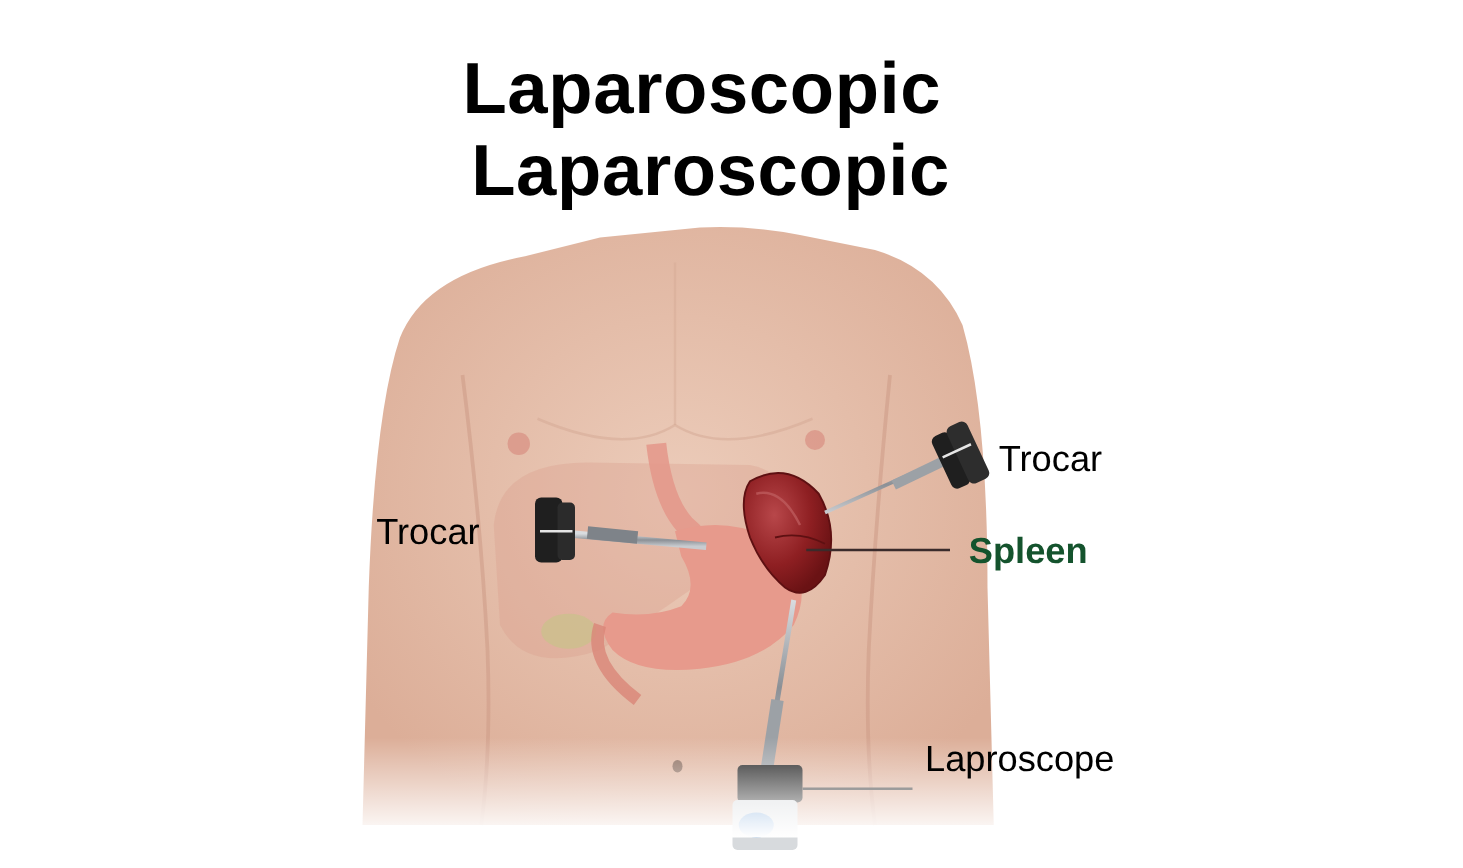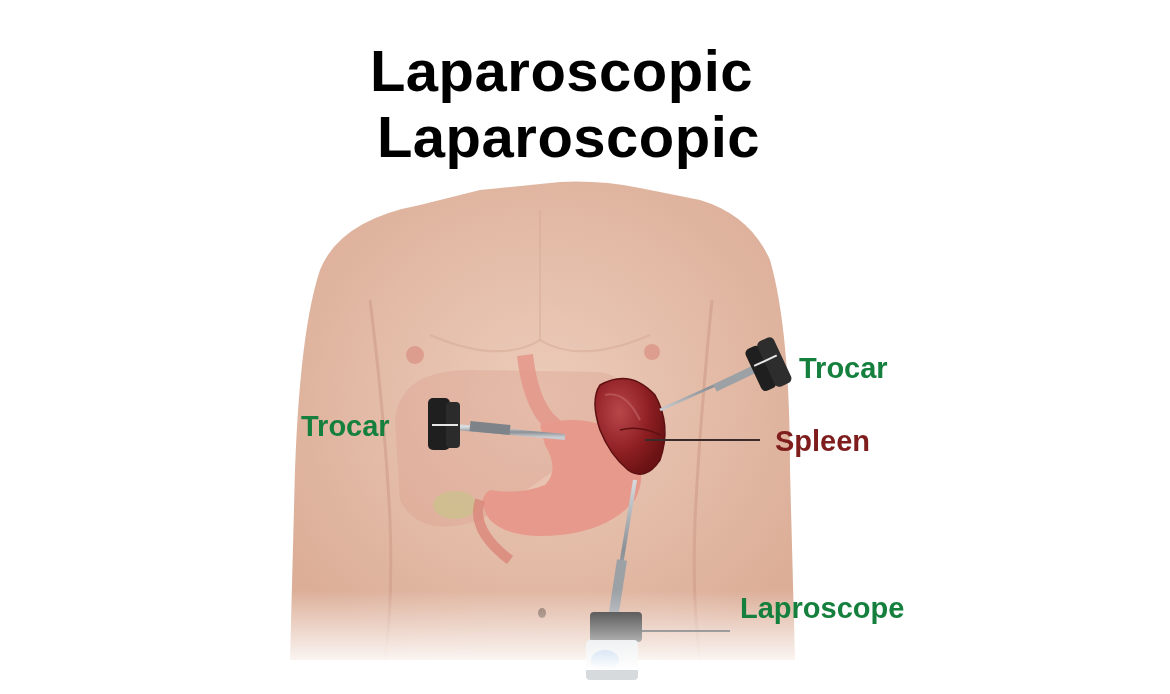--- a/index.html
+++ b/index.html
@@ -6,24 +6,24 @@
   body { width: 1170px; height: 694px; overflow: hidden; position: relative; font-family: "Liberation Sans", sans-serif; }
   .title {
     position: absolute; left: 0; top: 38px; width: 1123px; text-align: center;
     font-family: "Liberation Sans", sans-serif; font-weight: bold; font-size: 58px;
     line-height: 66px; color: #000; letter-spacing: 0.5px;
   }
   .title .line { display: block; }
   .title .line2 { padding-left: 14px; }
   svg.illus { position: absolute; left: 0; top: 0; }
   .label {
-    position: absolute; font-family: "Liberation Sans", sans-serif; color: #15803d;
-    font-size: 29px; line-height: 32px; white-space: nowrap; font-weight: bold;
+    position: absolute; font-family: "Liberation Sans", sans-serif; color: #000000;
+    font-size: 29px; line-height: 32px; white-space: nowrap;
   }
-  .label.bold { font-weight: bold; color: #7f1d1d; }
+  .label.bold { font-weight: bold; color: #14532d; }
 </style>
 </head>
 <body>
 
 <div class="title">
   <span class="line">Laparoscopic</span>
   <span class="line line2">Laparoscopic</span>
 </div>
 
 <svg class="illus" width="1170" height="694" viewBox="0 0 1170 694">

